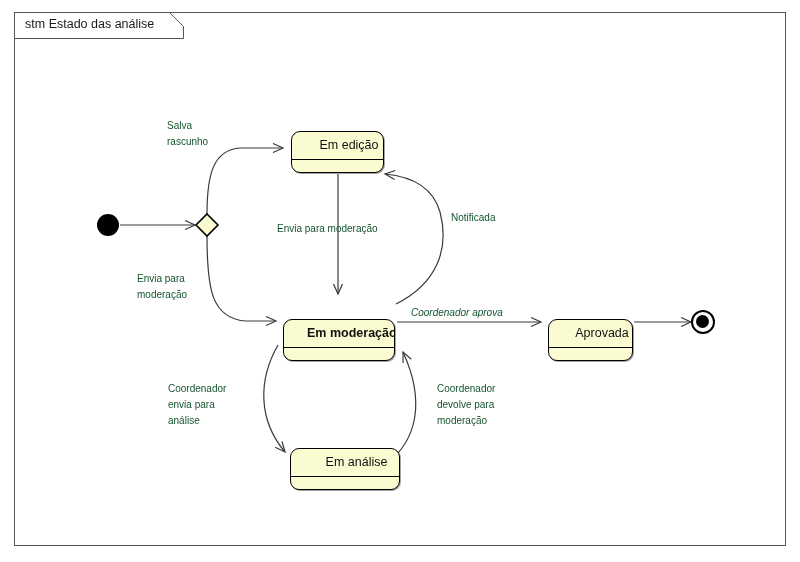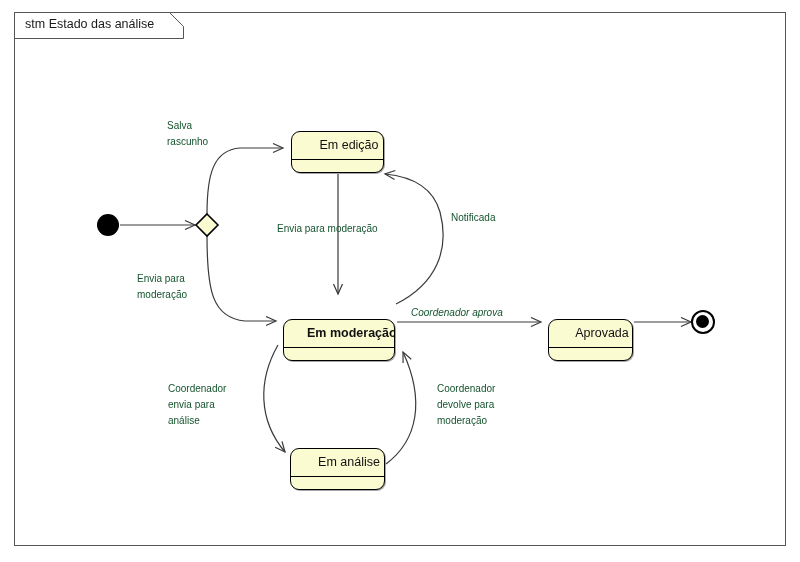--- a/index.html
+++ b/index.html
@@ -191,21 +191,21 @@
   <div class="state" style="left:291px; top:131px; width:93px; height:42px;">
     <div class="title">Em edição</div>
     <div class="compartment"></div>
   </div>
 
   <div class="state" style="left:283px; top:319px; width:112px; height:42px;font-weight:bold;">
     <div class="title">Em moderação</div>
     <div class="compartment"></div>
   </div>
 
-  <div class="state" style="left:290px; top:448px; width:95px; height:42px;">
+  <div class="state" style="left:290px; top:448px; width:110px; height:42px;">
     <div class="title">Em análise</div>
     <div class="compartment"></div>
   </div>
 
   <div class="state" style="left:548px; top:301px; width:85px; height:42px;margin-top:18px;">
     <div class="title">Aprovada</div>
     <div class="compartment"></div>
   </div>
 
   <div class="edge-label" style="left:167px; top:118px;">Salva

